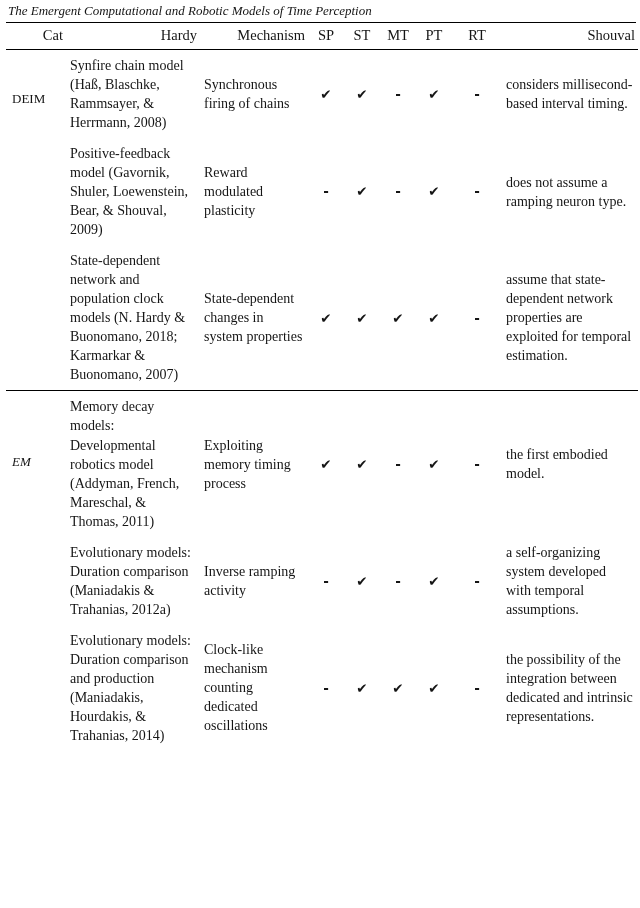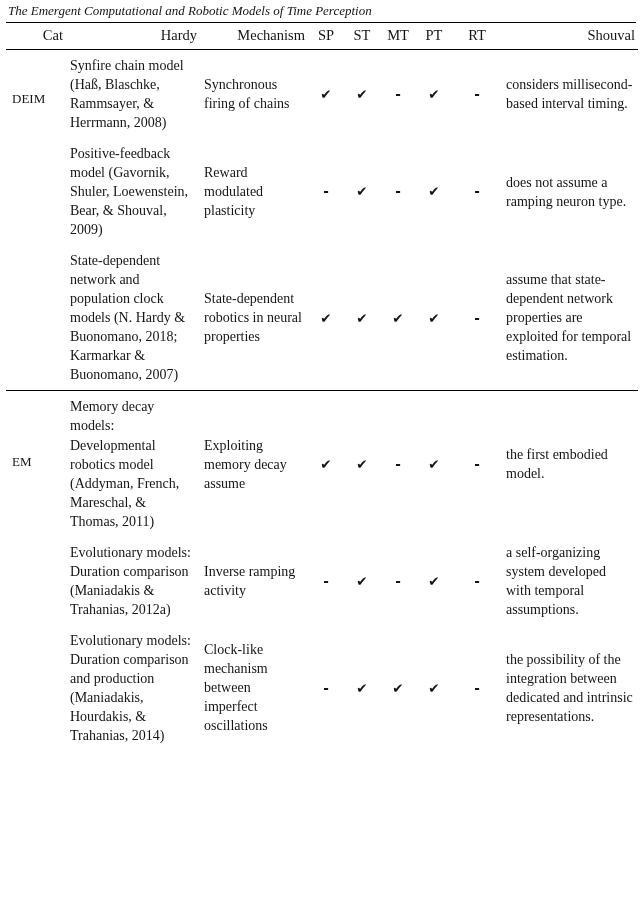--- a/index.html
+++ b/index.html
@@ -40,21 +40,21 @@
     font-size: 14px;
     line-height: 1.36;
     padding: 6px 4px;
   }
   td.cat {
     vertical-align: top;
     font-size: 13px;
     padding-left: 6px;
   }
   td.cat.pad-deim { padding-top: 40px; }
-  td.cat.pad-em   { padding-top: 62px; }
+  td.cat.pad-em   { padding-top: 62px; font-style: italic; }
   td.mark {
     text-align: center;
     font-family: "DejaVu Sans", sans-serif;
     font-size: 13.5px;
     font-weight: bold;
     padding-left: 0;
     padding-right: 0;
   }
   tr.group-start td { border-top: 1.2px solid #000; }
 </style>
@@ -109,53 +109,53 @@
         <td class="mech">Reward modulated plasticity</td>
         <td class="mark">-</td>
         <td class="mark">✔</td>
         <td class="mark">-</td>
         <td class="mark">✔</td>
         <td class="mark">-</td>
         <td class="comment">does not assume a ramping neuron type.</td>
       </tr>
       <tr>
         <td class="name">State-dependent network and population clock models (N. Hardy &amp; Buonomano, 2018; Karmarkar &amp; Buonomano, 2007)</td>
-        <td class="mech">State-dependent robotics in neural properties</td>
+        <td class="mech">State-dependent changes in system properties</td>
         <td class="mark">✔</td>
         <td class="mark">✔</td>
         <td class="mark">✔</td>
         <td class="mark">✔</td>
         <td class="mark">-</td>
         <td class="comment">assume that state-dependent network properties are exploited for temporal estimation.</td>
       </tr>
 
       <tr class="group-start">
         <td class="cat pad-em" rowspan="3">EM</td>
         <td class="name">Memory decay models: Developmental robotics model (Addyman, French, Mareschal, &amp; Thomas, 2011)</td>
-        <td class="mech">Exploiting memory decay assume</td>
+        <td class="mech">Exploiting memory timing process</td>
         <td class="mark">✔</td>
         <td class="mark">✔</td>
         <td class="mark">-</td>
         <td class="mark">✔</td>
         <td class="mark">-</td>
         <td class="comment">the first embodied model.</td>
       </tr>
       <tr>
         <td class="name">Evolutionary models: Duration comparison (Maniadakis &amp; Trahanias, 2012a)</td>
         <td class="mech">Inverse ramping activity</td>
         <td class="mark">-</td>
         <td class="mark">✔</td>
         <td class="mark">-</td>
         <td class="mark">✔</td>
         <td class="mark">-</td>
         <td class="comment">a self-organizing system developed with temporal assumptions.</td>
       </tr>
       <tr>
         <td class="name">Evolutionary models: Duration comparison and production (Maniadakis, Hourdakis, &amp; Trahanias, 2014)</td>
-        <td class="mech">Clock-like mechanism between imperfect oscillations</td>
+        <td class="mech">Clock-like mechanism counting dedicated oscillations</td>
         <td class="mark">-</td>
         <td class="mark">✔</td>
         <td class="mark">✔</td>
         <td class="mark">✔</td>
         <td class="mark">-</td>
         <td class="comment">the possibility of the integration between dedicated and intrinsic representations.</td>
       </tr>
     </tbody>
   </table>
 </div>

